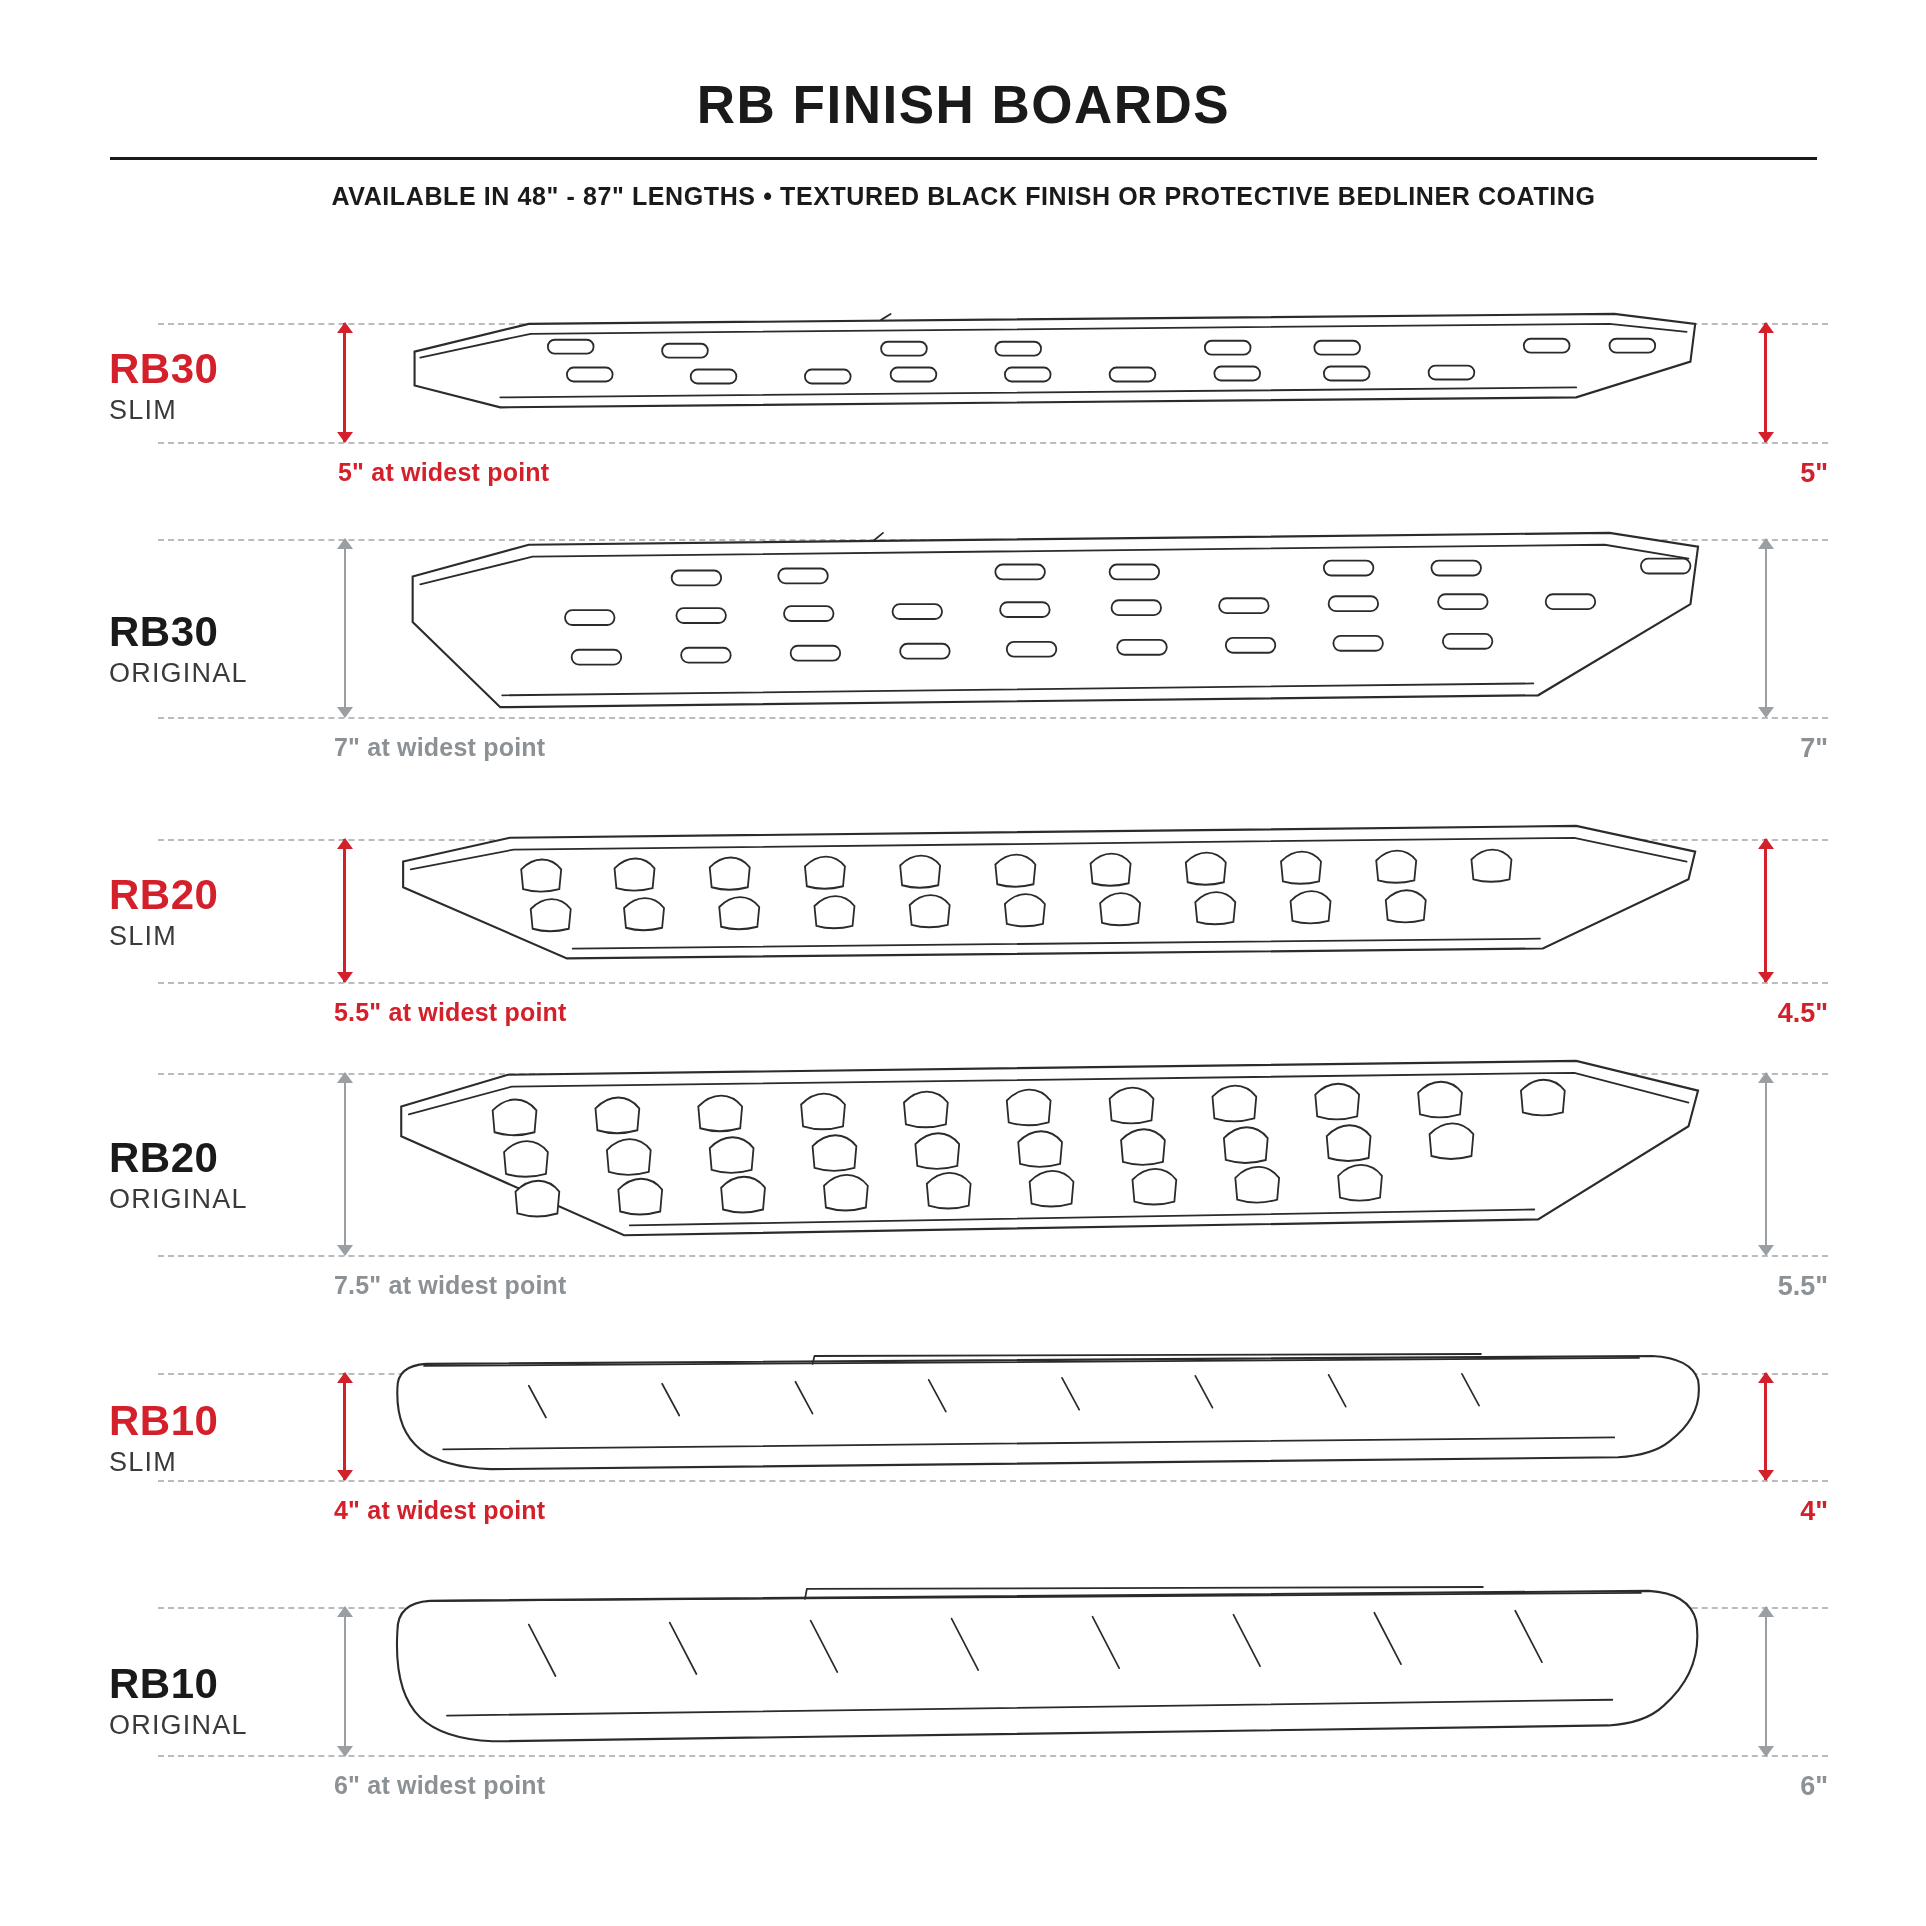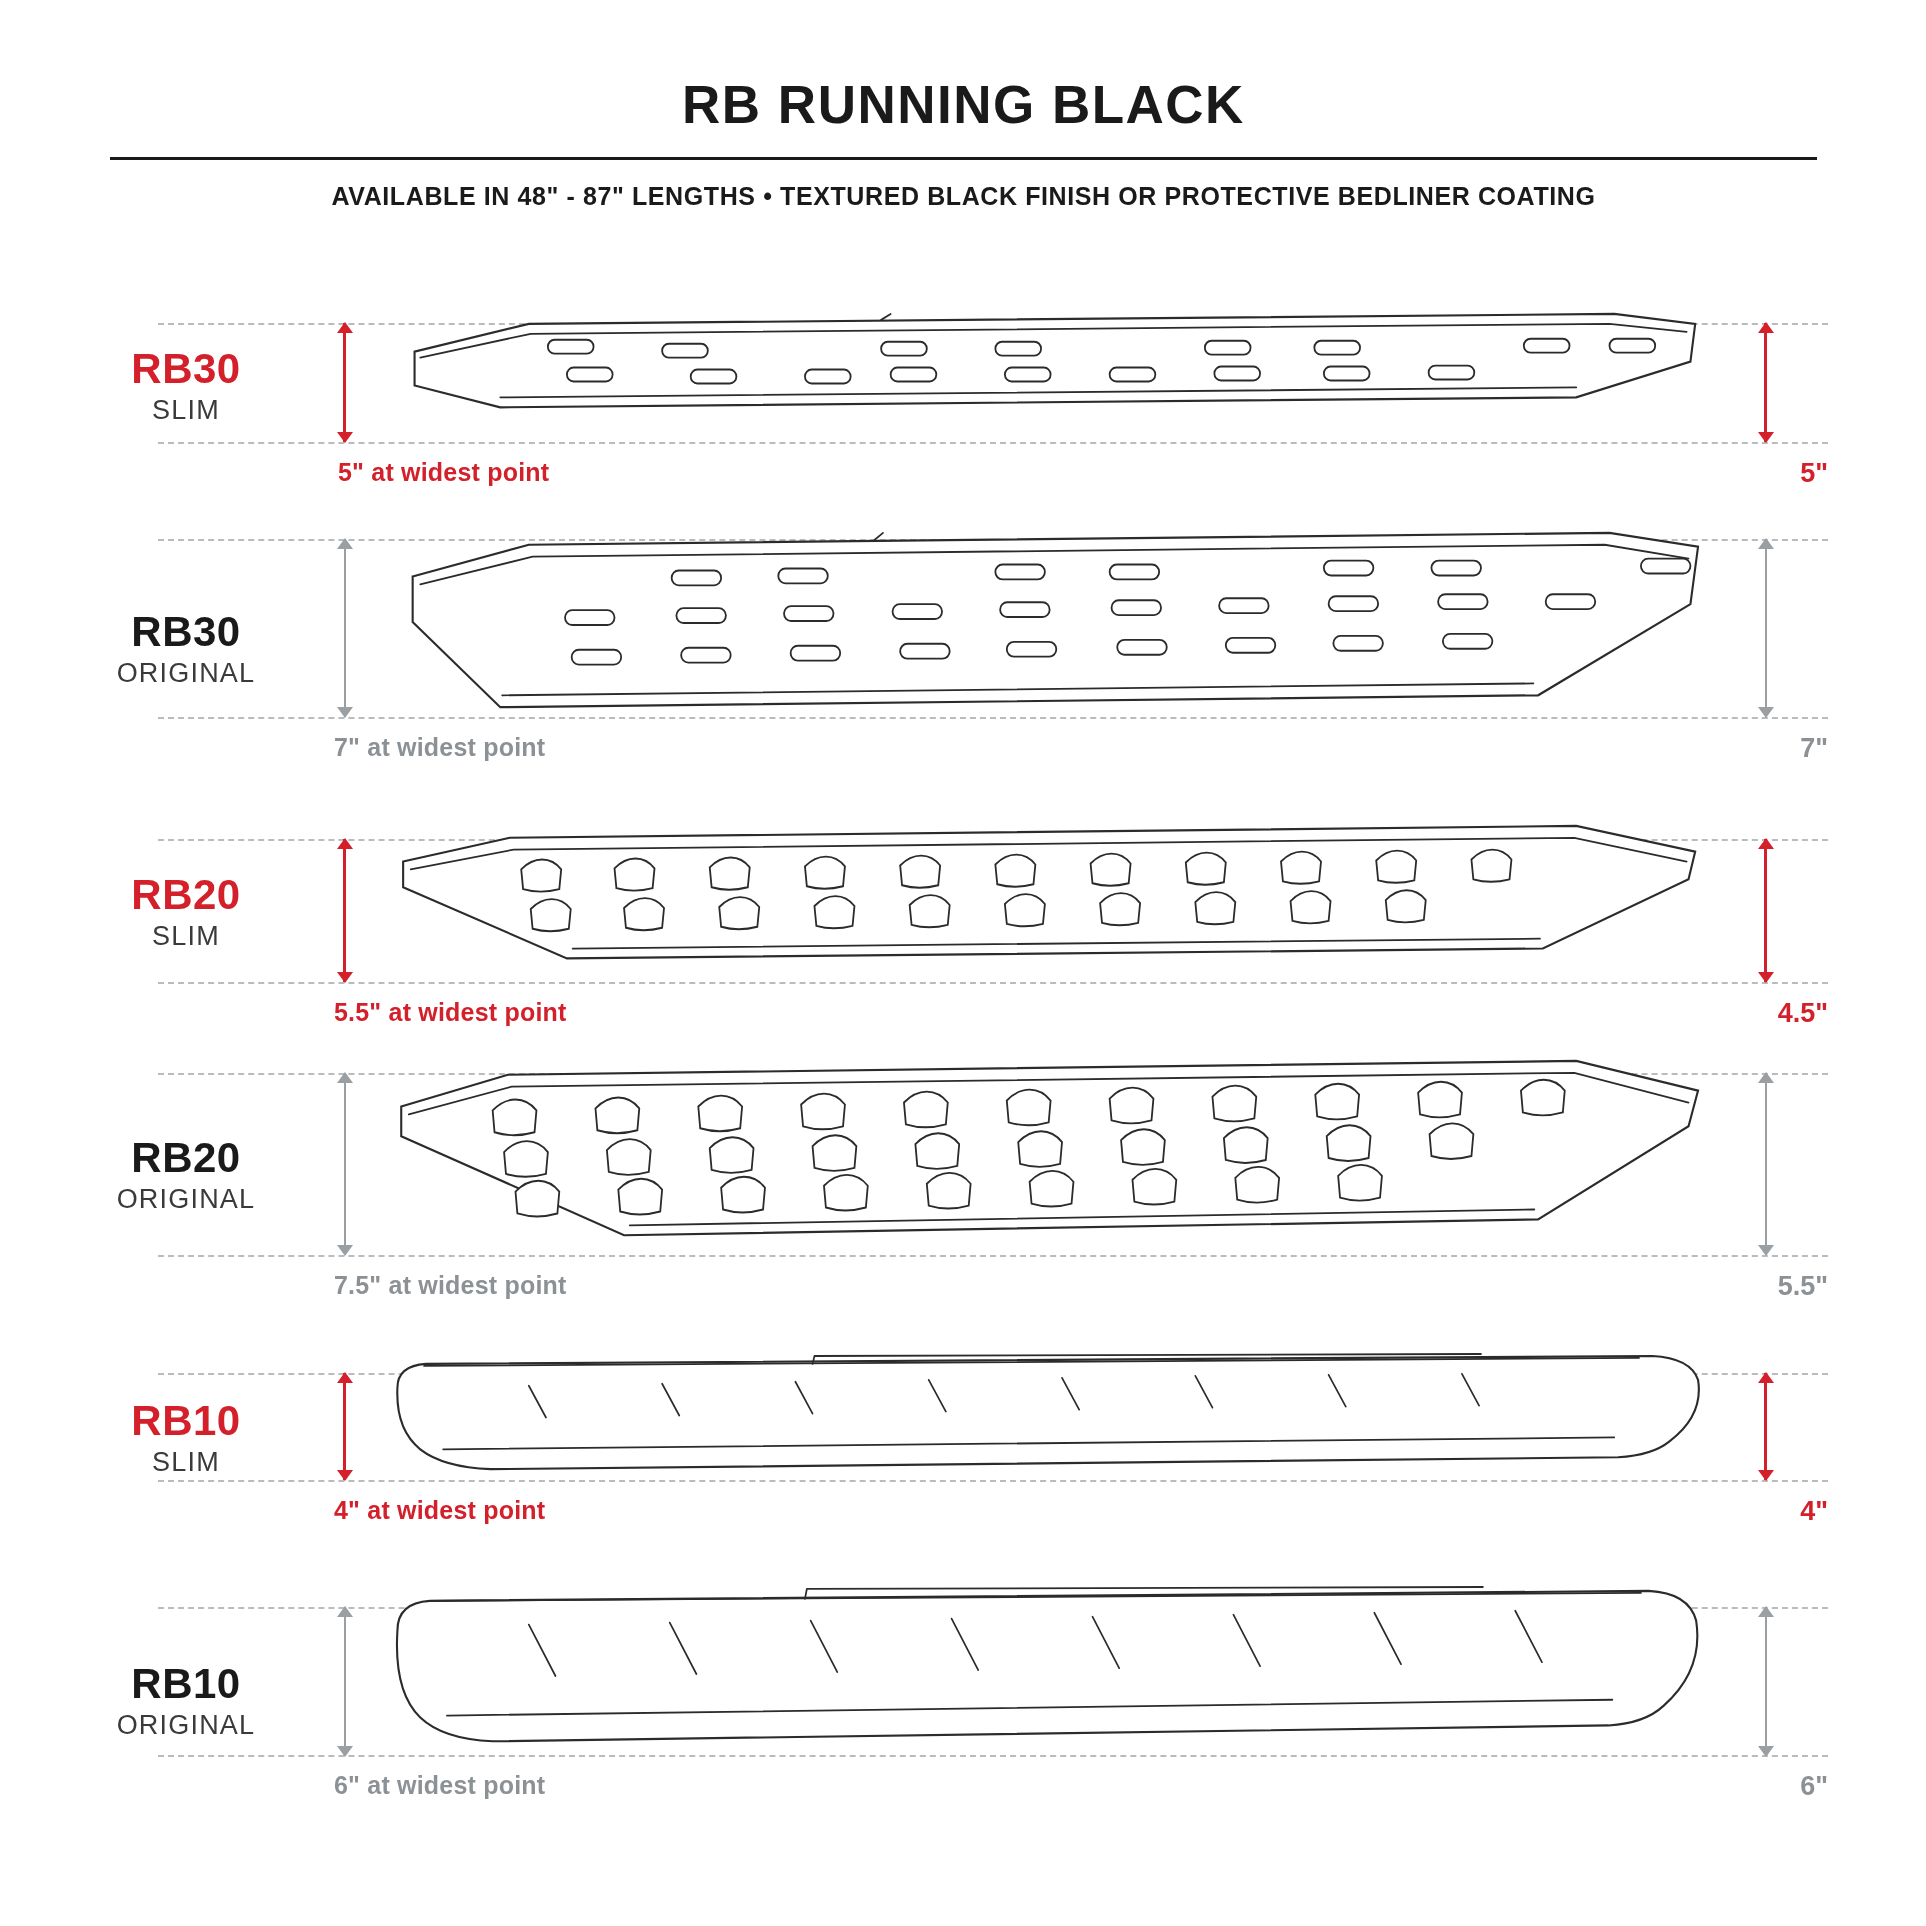--- a/index.html
+++ b/index.html
@@ -59,25 +59,25 @@
     height: 249px;
     margin-bottom: 0;
   }
   .row.tall {
     height: 277px;
   }
 
   
   .label-block {
     position: absolute;
-    left: 33px;
+    left: 50px;
     top: 50%;
     transform: translateY(-50%);
     width: 188px;
-    text-align: center;
+    text-align: left;
     line-height: 1;
   }
   .label-model {
     font-size: 42px;
     font-weight: 700;
     letter-spacing: 0.5px;
   }
   .label-variant {
     font-size: 27px;
     font-weight: 400;
@@ -161,21 +161,21 @@
   .bd-thin { fill: none; stroke: #2b2b2b; stroke-width: 1.8; stroke-linejoin: round; stroke-linecap: round; }
   .bd-fill { fill: #ffffff; stroke: #2b2b2b; stroke-width: 2.2; }
   .stud { fill: #ffffff; stroke: #2b2b2b; stroke-width: 1.9; }
 </style>
 </head>
 <body>
 
 <div class="page">
 
   <div class="header">
-    <h1 class="title">RB RUNNING BLACK</h1>
+    <h1 class="title">RB FINISH BOARDS</h1>
     <div class="rule"></div>
     <div class="subtitle">AVAILABLE IN 48" - 87" LENGTHS   •   TEXTURED BLACK FINISH OR PROTECTIVE BEDLINER COATING</div>
   </div>
 
   <div class="rows">
 
     <div class="row">
       <div class="label-block red">
         <div class="label-model">RB30</div>
         <div class="label-variant">SLIM</div>

